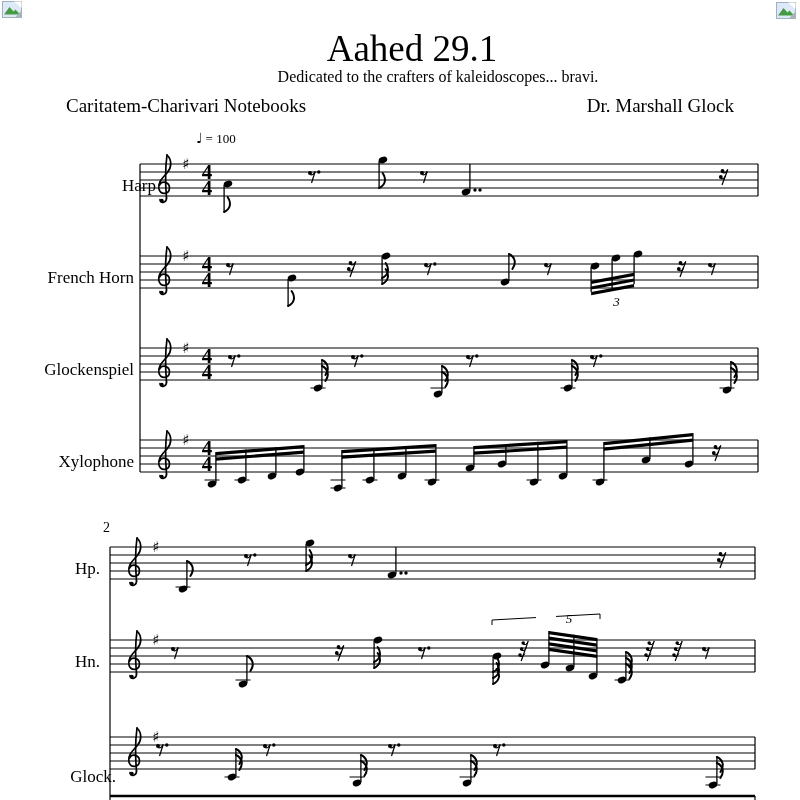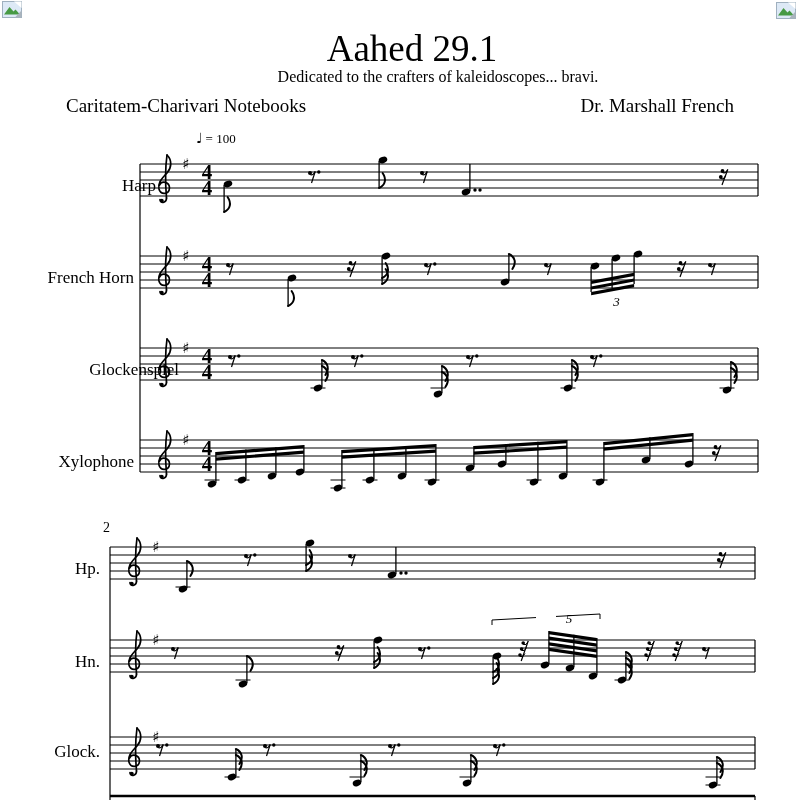--- a/index.html
+++ b/index.html
@@ -12,25 +12,25 @@
   .credit-right{top:95px;right:66px;font-size:19px;}
   .tempo{top:131px;left:196px;font-size:13px;display:flex;align-items:flex-start;gap:3px;}
   .tempo .glyph{font-family:"DejaVu Sans",sans-serif;font-size:14px;line-height:14px;}
   .tempo .val{font-size:13px;line-height:15px;}
   .measure-number{top:520px;left:103px;font-size:14px;}
   .ilabel{font-size:17px;text-align:right;}
   .s1{left:0;width:134px;}
   .s2{left:0;width:100px;}
   .lbl-harp{top:176px;padding-left:22px;}
   .lbl-fhorn{top:268px;}
-  .lbl-glock1{top:360px;padding-left:45px;}
+  .lbl-glock1{top:360px;}
   .lbl-xyl{top:452px;}
   .lbl-hp{top:559px;}
   .lbl-hn{top:652px;}
-  .lbl-glock2{top:742px;}
+  .lbl-glock2{top:767px;padding-left:16px;}
   #score-svg{position:absolute;left:0;top:0;}
   .tup{font:italic 13px "Liberation Serif",serif;fill:#000;}
   .timesig{font:bold 21px "Liberation Serif",serif;fill:#000;}
   .sharp{font:15px "DejaVu Sans",sans-serif;fill:#000;}
   .imgicon{width:20px;height:17px;display:block;}
   .icon-tl{top:1px;left:2px;}
   .icon-tr{top:2px;left:776px;}
 </style>
 </head>
 <body>
@@ -53,21 +53,21 @@
 </span>
 <span class="abs icon-tr">
   <svg class="imgicon">
       <use href="#imgicon"></use>
     </svg>
 </span>
 
 <div class="abs title">Aahed 29.1</div>
 <div class="abs dedication">Dedicated to the crafters of kaleidoscopes... bravi.</div>
 <div class="abs credit-left">Caritatem-Charivari Notebooks</div>
-<div class="abs credit-right">Dr. Marshall French</div>
+<div class="abs credit-right">Dr. Marshall Glock</div>
 
 <div class="abs tempo">
   <span class="glyph">♩</span>
   <span class="val">= 100</span>
 </div>
 
 <div class="abs measure-number">2</div>
 
 <div class="abs ilabel s1 lbl-harp">Harp</div>
 <div class="abs ilabel s1 lbl-fhorn">French Horn</div>

